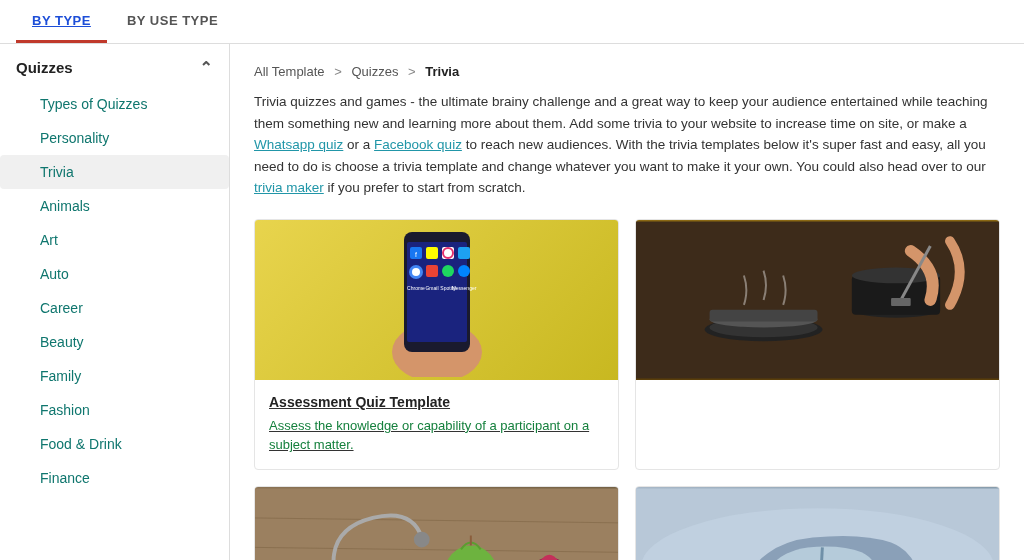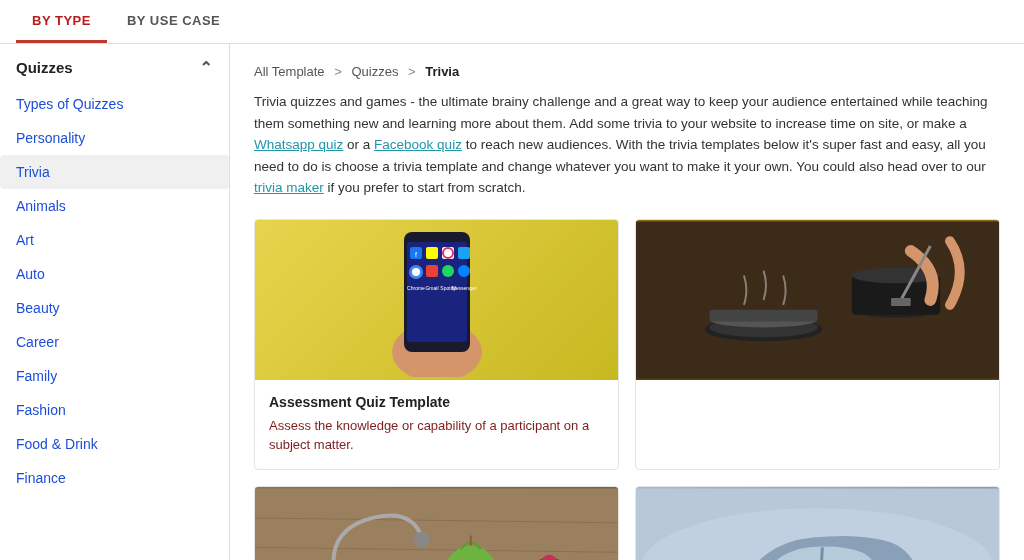--- a/index.html
+++ b/index.html
@@ -18,22 +18,23 @@
       padding: 12px 16px;
       cursor: pointer;
       font-size: 13px;
       font-weight: 600;
       color: #555;
       border-bottom: 3px solid transparent;
       margin-right: 4px;
       letter-spacing: 0.5px;
     }
     .top-nav-tab.active {
-      color: #b91c1c;
+      color: #1d4ed8;
       border-bottom: 3px solid #c0392b;
+      text-decoration: underline;
     }
 
     
     .main-layout {
       display: flex;
       flex: 1;
       overflow: hidden;
     }
 
     
@@ -47,24 +48,24 @@
     .sidebar-section-header {
       display: flex;
       justify-content: space-between;
       align-items: center;
       padding: 14px 16px 10px 16px;
       font-weight: 700;
       font-size: 15px;
       color: #222;
     }
     .sidebar-item {
-      padding: 9px 16px 9px 16px;
+      padding: 9px 16px 9px 40px;
       cursor: pointer;
       font-size: 14px;
-      color: #1d4ed8;
+      color: #0f766e;
       border-radius: 4px;
     }
     .sidebar-item.active {
       background: #f0f0f0;
       font-weight: 500;
     }
 
     
     .content {
       flex: 1;
@@ -108,30 +109,31 @@
       width: 100%;
       height: 160px;
       background: #ccc;
       display: flex;
       align-items: center;
       justify-content: center;
       overflow: hidden;
     }
     .card-body {
       padding: 14px;
+      text-decoration: underline;
     }
     .card-title {
       font-weight: 700;
       font-size: 14px;
       margin-bottom: 6px;
       color: #222;
     }
     .card-desc {
       font-size: 13px;
-      color: #7f1d1d;
+      color: #15803d;
       line-height: 1.5;
     }
 
     
     .phone-card-bg {
       background: linear-gradient(135deg, #e8d44d 0%, #c8b820 100%);
       width: 100%;
       height: 160px;
       display: flex;
       align-items: center;
@@ -164,38 +166,38 @@
     .chevron-icon {
       font-size: 16px;
       color: #555;
     }
   </style>
 </head>
 <body>
 
 <div class="top-nav">
   <div class="top-nav-tab active">BY TYPE</div>
-  <div class="top-nav-tab">BY USE CASE</div>
+  <div class="top-nav-tab">BY USE TYPE</div>
 </div>
 
 <div class="main-layout">
 
   <div class="sidebar">
     <div class="sidebar-section-header">
       <span>Quizzes</span>
       <span class="chevron-icon">⌃</span>
     </div>
     <div class="sidebar-item">Types of Quizzes</div>
     <div class="sidebar-item">Personality</div>
     <div class="sidebar-item active">Trivia</div>
     <div class="sidebar-item">Animals</div>
     <div class="sidebar-item">Art</div>
     <div class="sidebar-item">Auto</div>
+    <div class="sidebar-item">Career</div>
     <div class="sidebar-item">Beauty</div>
-    <div class="sidebar-item">Career</div>
     <div class="sidebar-item">Family</div>
     <div class="sidebar-item">Fashion</div>
     <div class="sidebar-item">Food &amp; Drink</div>
     <div class="sidebar-item">Finance</div>
   </div>
 
   <div class="content">
 
     <div class="breadcrumb">
       <a>All Template</a>

